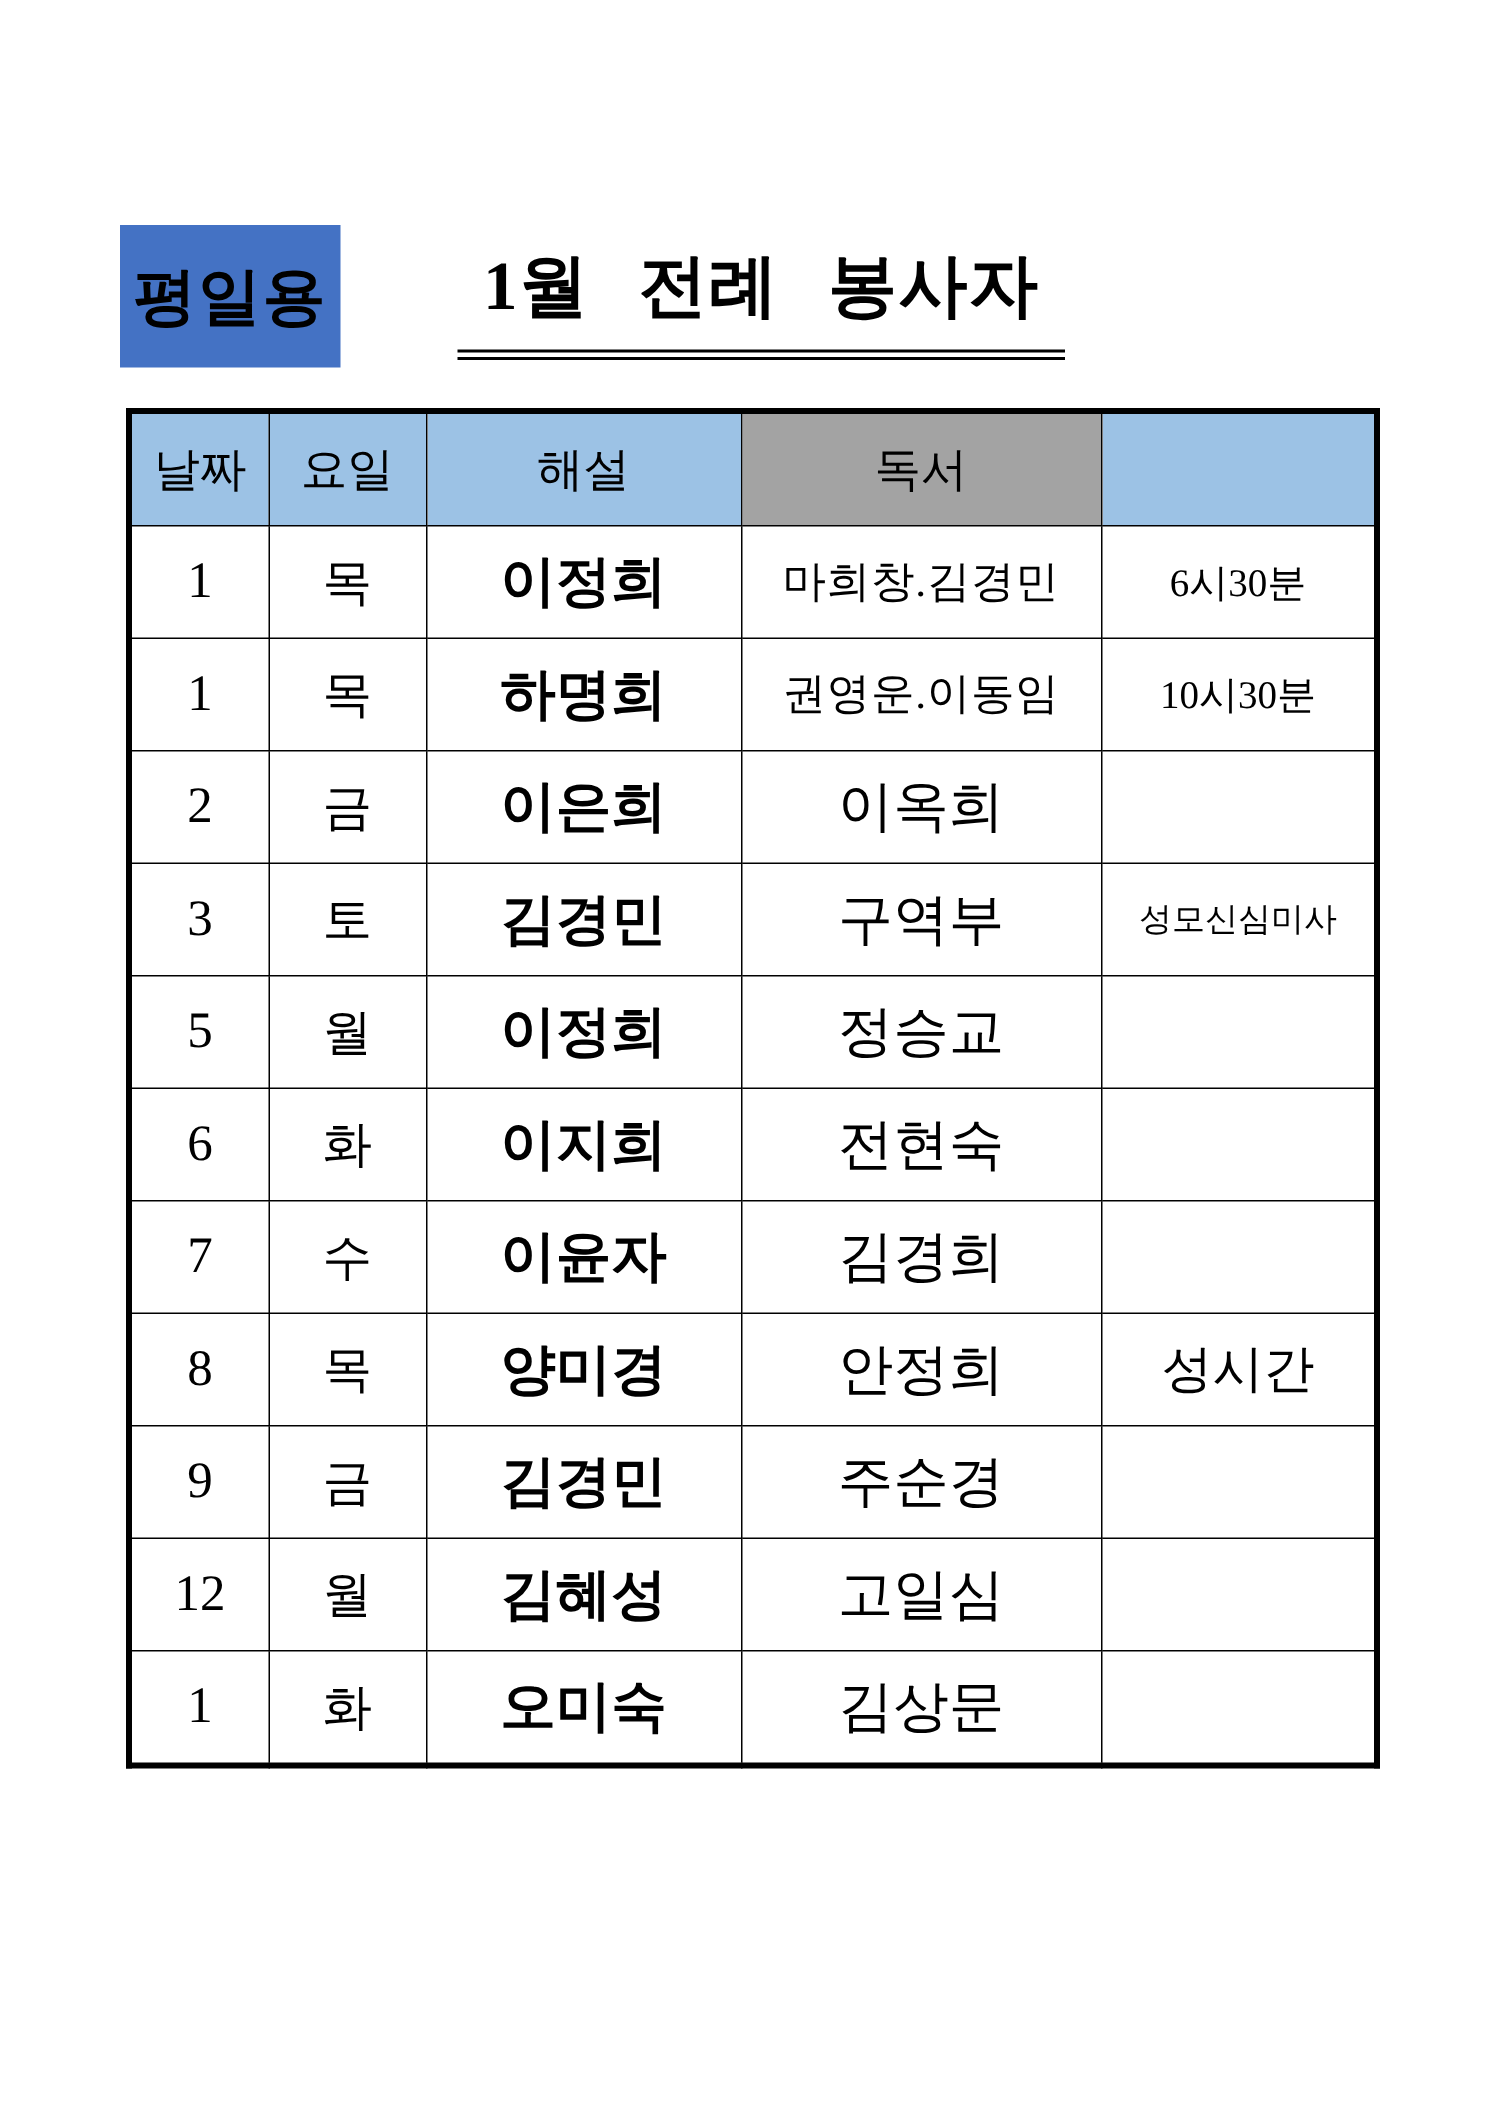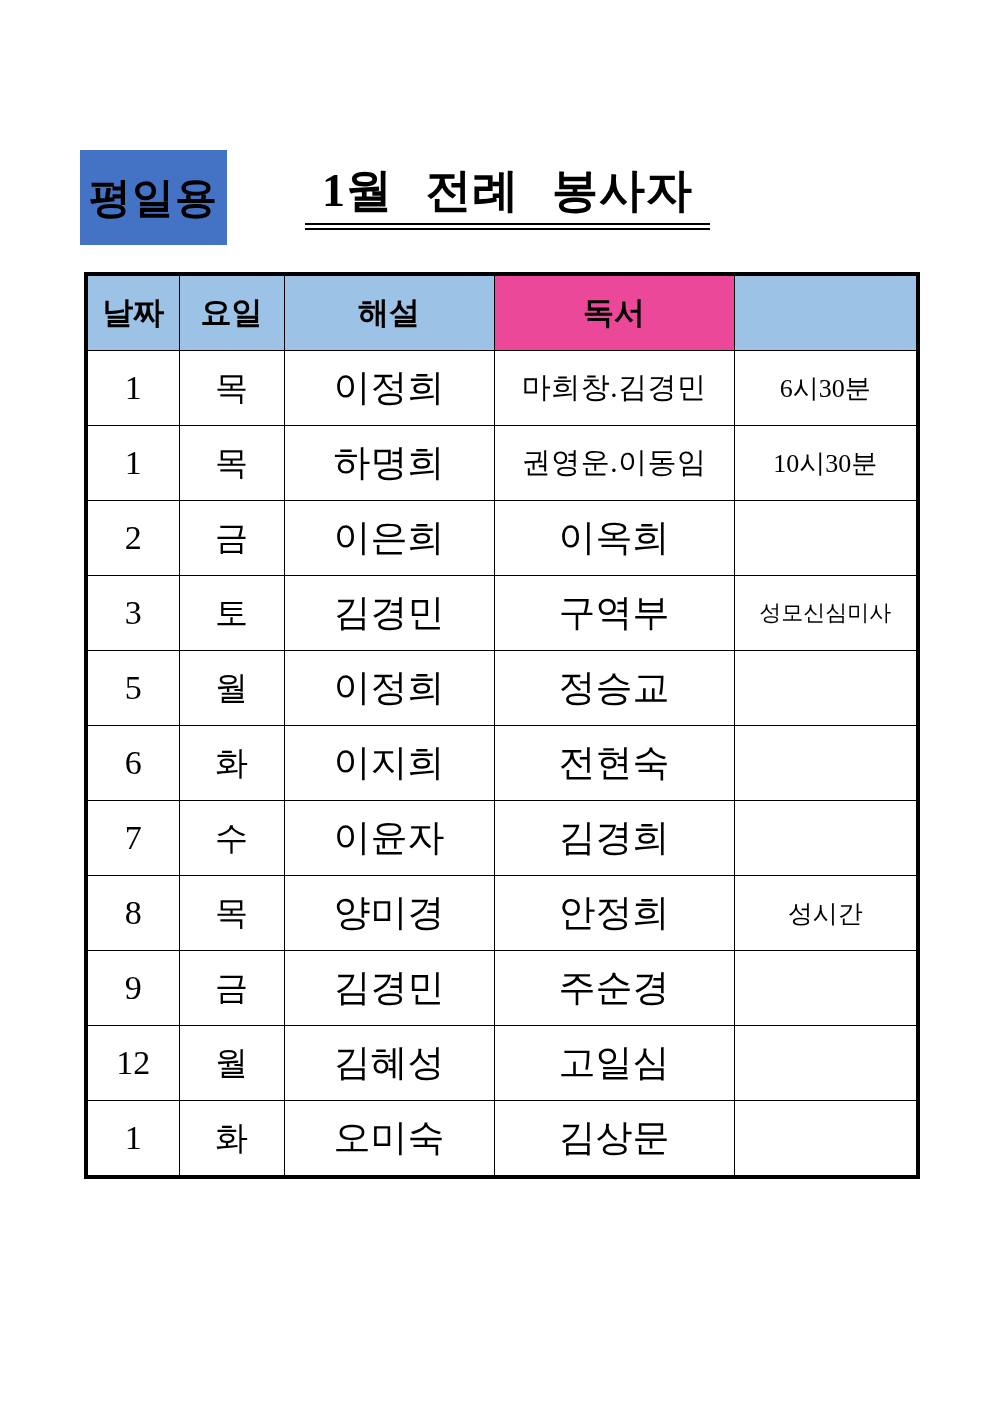--- a/index.html
+++ b/index.html
@@ -33,21 +33,21 @@
     position: absolute;
     left: 305px;
     top: 160px;
     width: 405px;
     text-align: center;
     font-size: 46px;
     font-weight: 700;
     color: #000000;
     word-spacing: 20px;
     letter-spacing: 1px;
-    padding-bottom: 1px;
+    padding-bottom: 11px;
     border-bottom: 7px double #000000;
     white-space: nowrap;
   }
   table.sched {
     position: absolute;
     left: 84px;
     top: 272px;
     width: 832px;
     border-collapse: collapse;
     table-layout: fixed;
@@ -58,31 +58,31 @@
     text-align: center;
     vertical-align: middle;
     padding: 0;
     overflow: hidden;
     white-space: nowrap;
     color: #000000;
   }
   table.sched th {
     height: 74px;
     font-size: 31px;
-    font-weight: 700;
+    font-weight: 400;
   }
   table.sched td { height: 74px; }
   .c-date   { font-size: 34px; font-weight: 400; }
   .c-day    { font-size: 33px; font-weight: 500; }
-  .c-comm   { font-size: 37px; font-weight: 400; }
+  .c-comm   { font-size: 37px; font-weight: 700; }
   .c-reader { font-size: 37px; font-weight: 400; }
   .c-reader.reader-sm { font-size: 29px; font-weight: 500; letter-spacing: 0.5px; text-align: center; }
   .c-note   { font-size: 26px; font-weight: 400; }
   .c-note.note-xs { font-size: 22px; }
-  .c-note.note-lg { font-size: 25px; font-weight: 500; }
+  .c-note.note-lg { font-size: 34px; font-weight: 500; }
 </style>
 </head>
 <body>
 
 <div class="page">
 
   <div class="badge" style="background-color: rgb(68, 114, 196);">평일용</div>
 
   <div class="title">1월 전례 봉사자</div>
 
@@ -92,21 +92,21 @@
       <col style="width:105px">
       <col style="width:210px">
       <col style="width:240px">
       <col style="width:184px">
     </colgroup>
     <thead>
       <tr>
           <th style="background: rgb(156, 194, 229);">날짜</th>
           <th style="background: rgb(156, 194, 229);">요일</th>
           <th style="background: rgb(156, 194, 229);">해설</th>
-          <th style="background: #ec4899;">독서</th>
+          <th style="background: #a3a3a3;">독서</th>
           <th style="background: rgb(156, 194, 229);"></th>
         </tr>
     </thead>
     <tbody>
         <tr>
           <td class="c-date">1</td>
           <td class="c-day">목</td>
           <td class="c-comm">이정희</td>
           <td class="c-reader reader-sm">마희창.김경민</td>
           <td class="c-note">6시30분</td>

